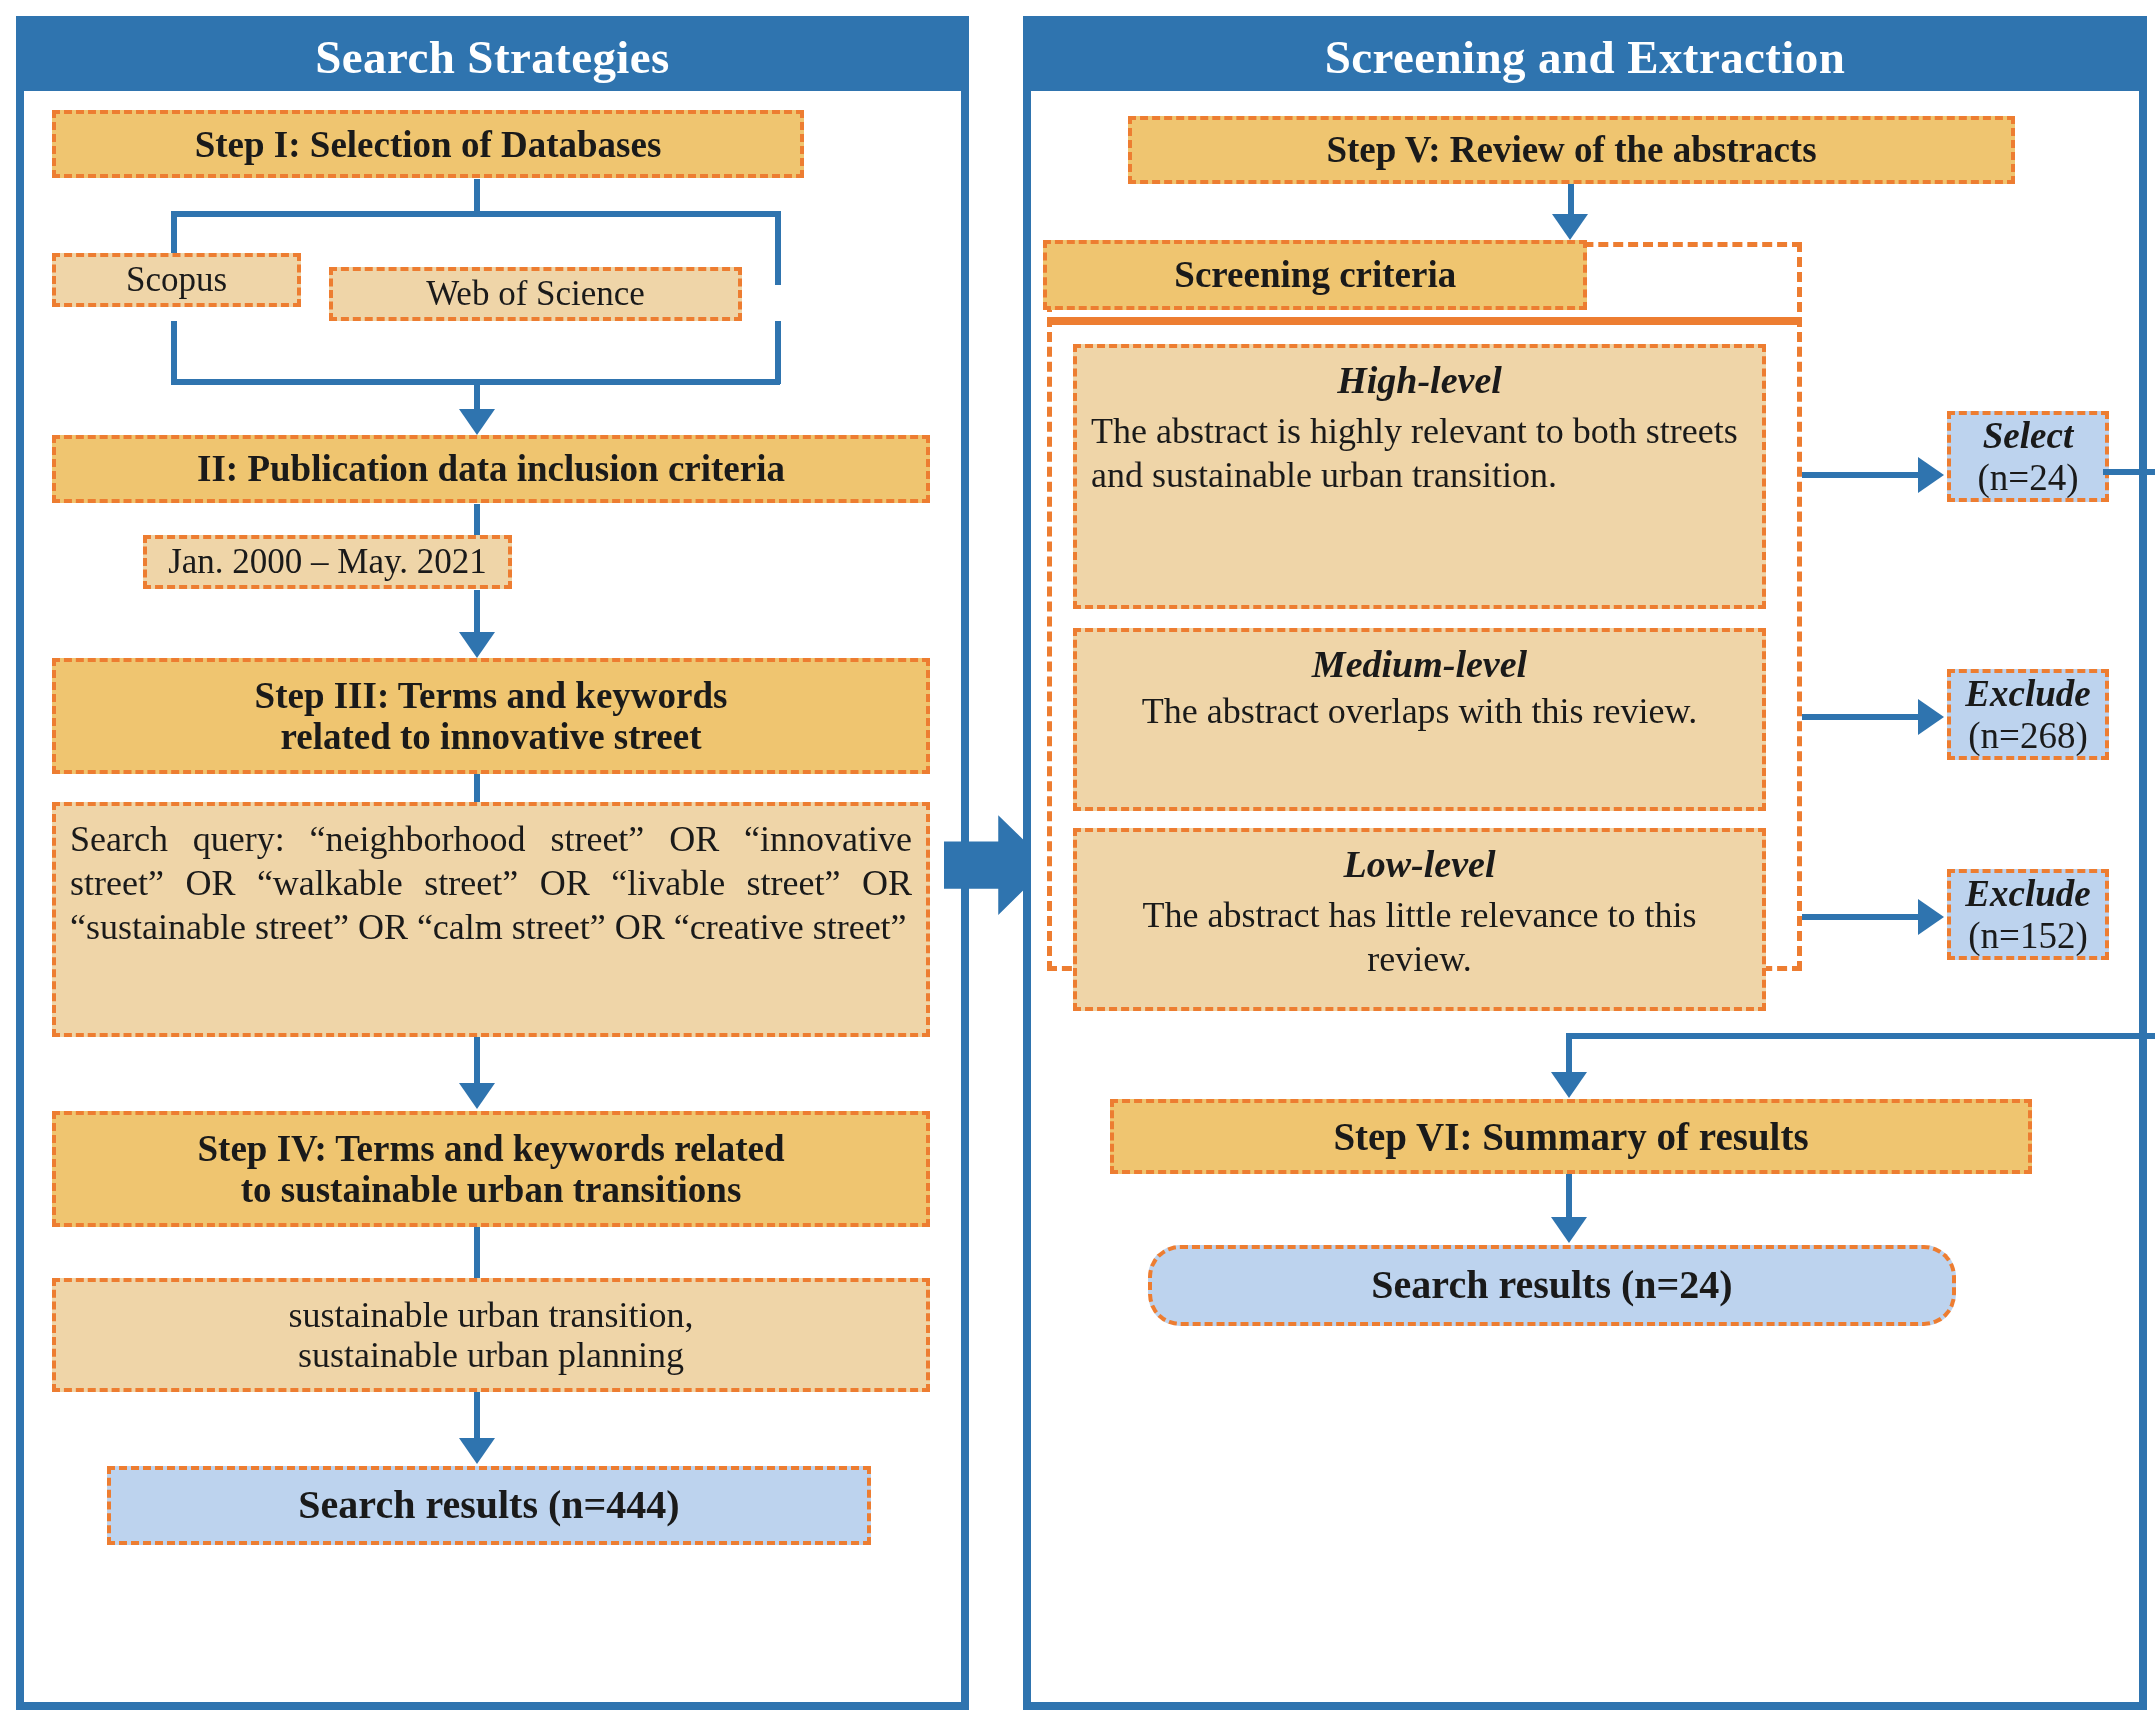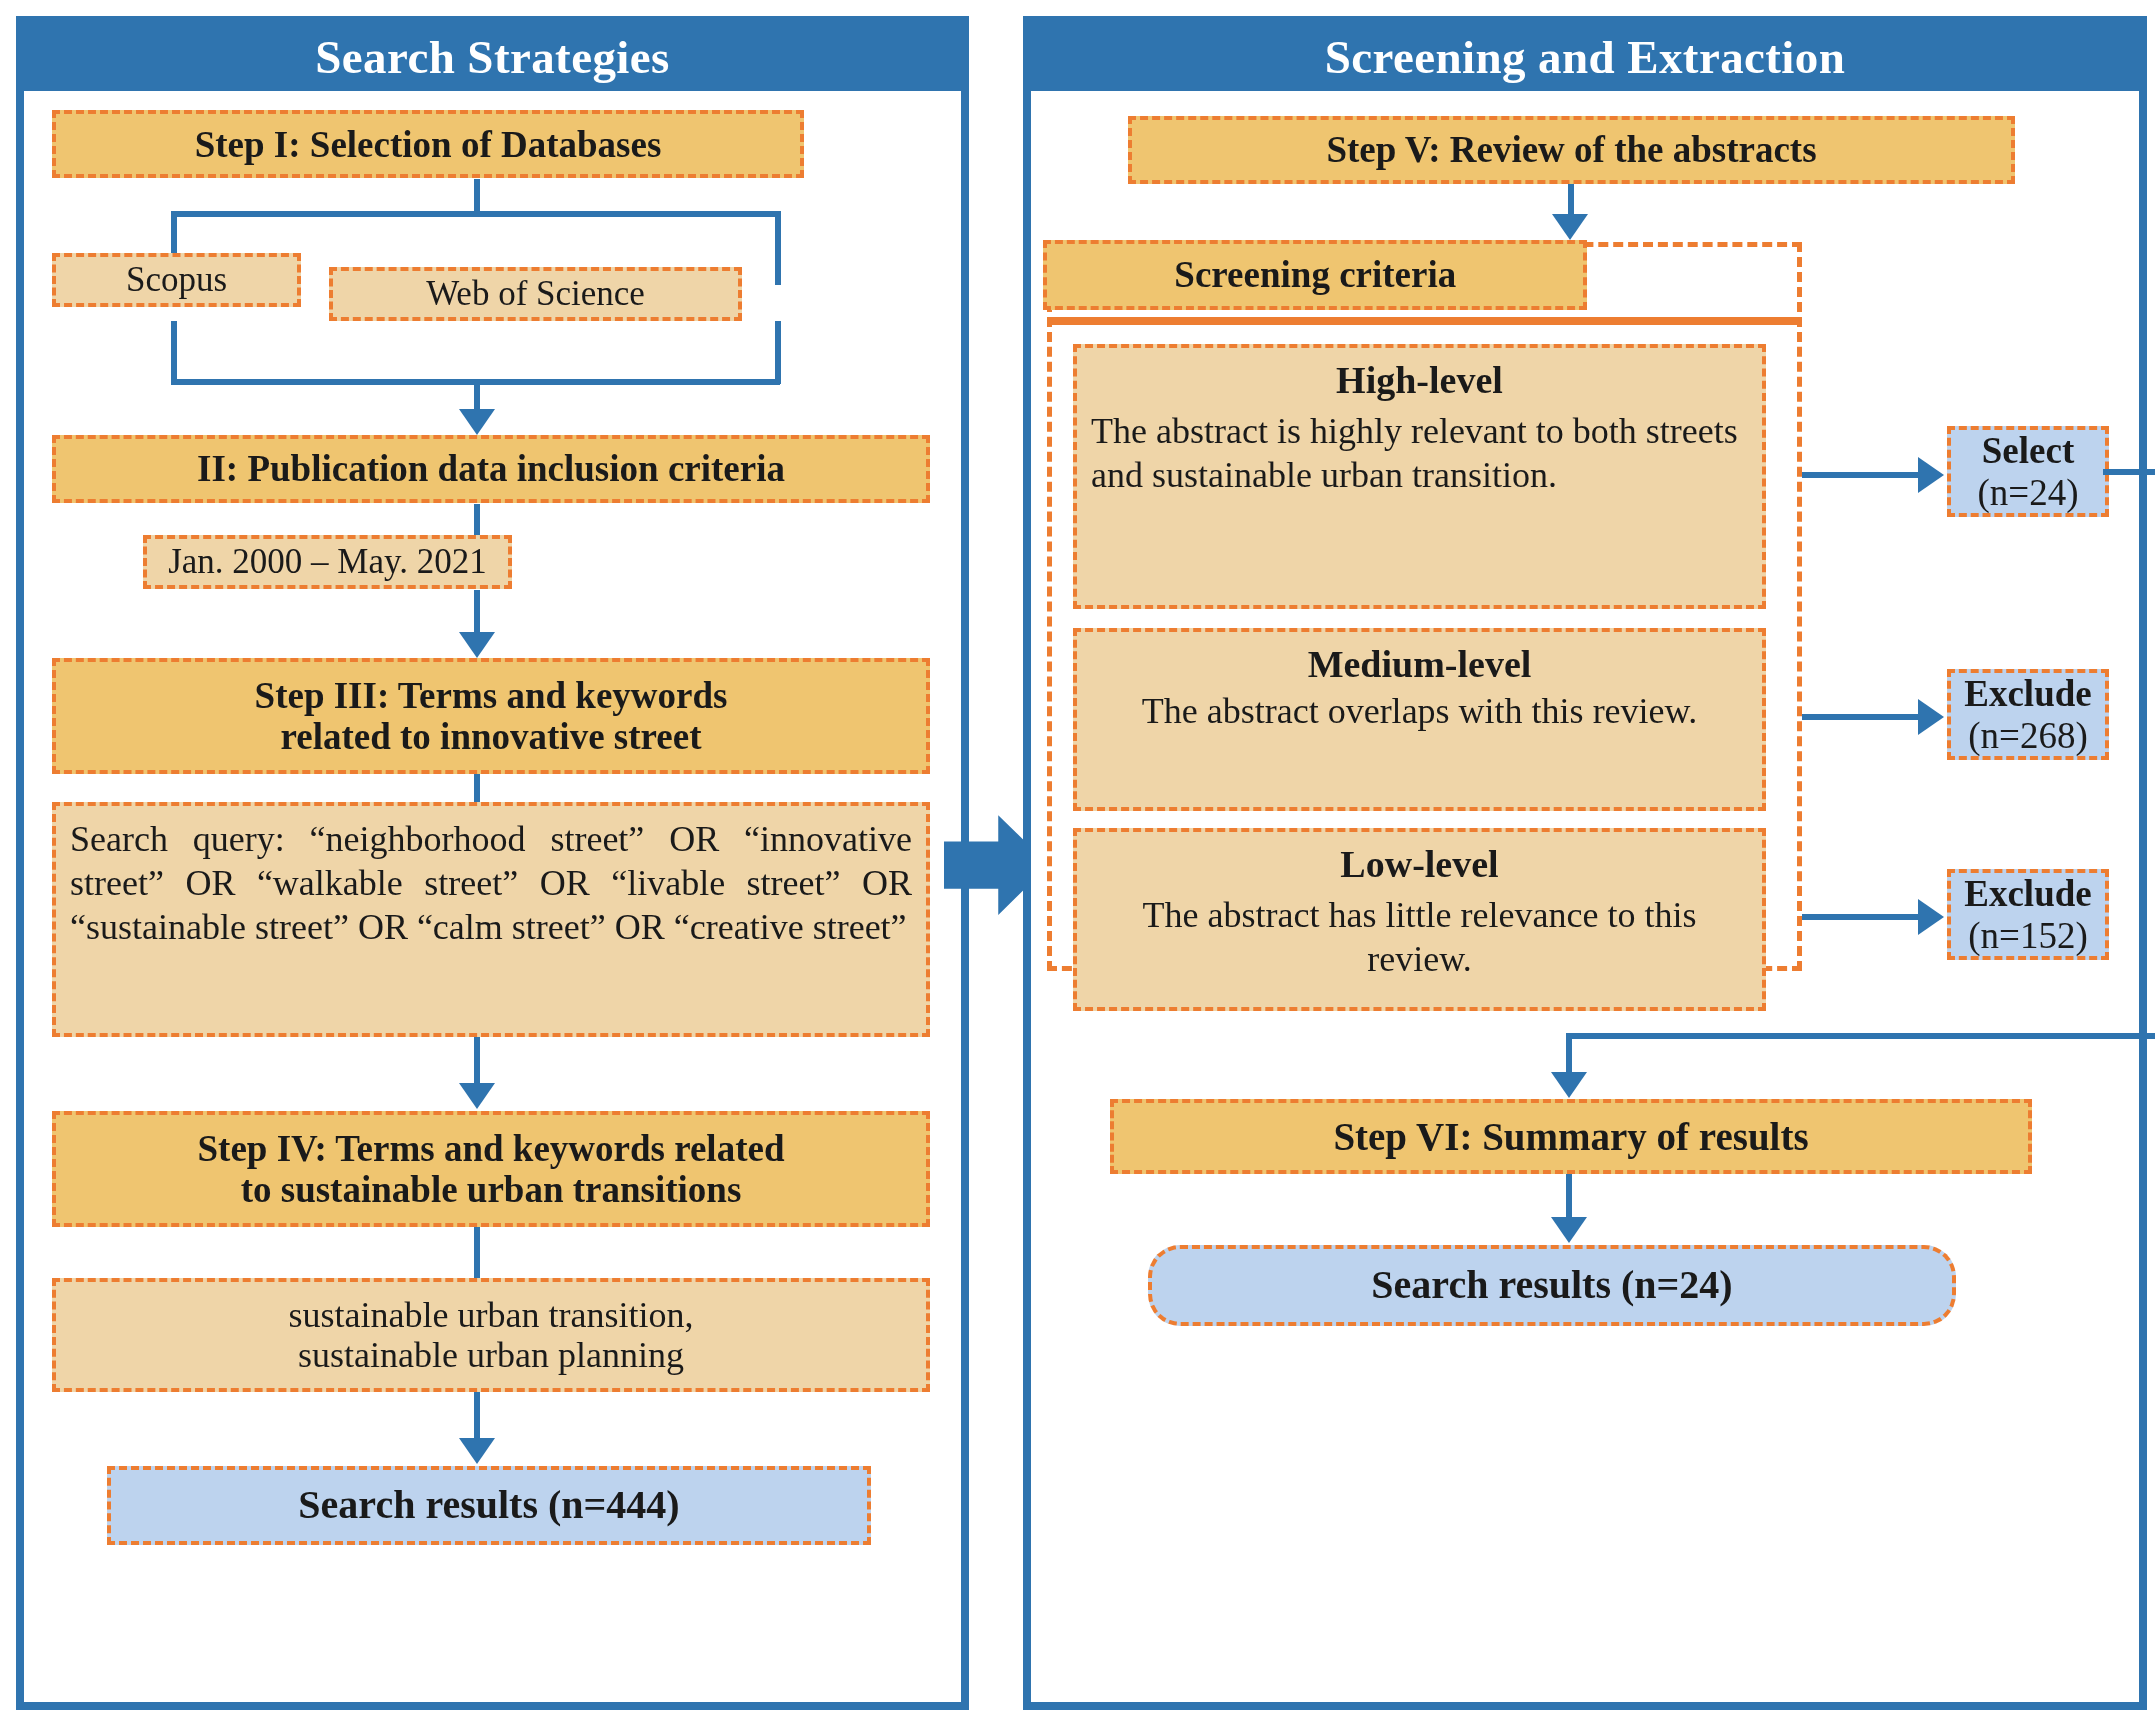--- a/index.html
+++ b/index.html
@@ -45,21 +45,21 @@
     justify-content: center;
     text-align: center;
     color: #1a1a1a;
     line-height: 1.12;
   }
   .fill-dark  { background: #EFC570; }
   .fill-light { background: #EFD5A8; }
   .fill-blue  { background: #BDD3EE; }
 
   .bold   { font-weight: bold; }
-  .italic { }
+  .italic { font-style: italic; }
 
   
   .vline  { position: absolute; background: #2F74AF; width: 6.1px; }
   .hline  { position: absolute; background: #2F74AF; height: 6.1px; }
 
   .arrow-down {
     position: absolute;
     width: 0; height: 0;
     border-left: 18.4px solid transparent;
     border-right: 18.4px solid transparent;
@@ -193,21 +193,21 @@
         <span>Screening criteria</span>
       </div>
 
       <div class="box fill-light" style="left:42px; top:253px; width:693px; height:265px; font-size:36px;
                   display:block; padding:10.5px 14px; text-align:left;">
         <div class="bold italic" style="text-align:center; margin-bottom:8.8px; font-size:38px;">High-level</div>
         <div style="line-height:1.22;">The abstract is highly relevant to both streets and sustainable urban transition.</div>
       </div>
       <div class="hline" style="left:771px; top:381px; width:123px;"></div>
       <div class="arrow-right" style="left:887px; top:366px;"></div>
-      <div class="box fill-blue" style="left:916px; top:335px; width:162px; height:91px; font-size:37px;">
+      <div class="box fill-blue" style="left:916px; top:320px; width:162px; height:91px; font-size:37px;">
         <span class="bold italic">Select</span>
         <span>(n=24)</span>
       </div>
 
       <div class="box fill-light" style="left:42px; top:537px; width:693px; height:183px; font-size:36px;
                   display:block; padding:10.5px 14px; text-align:center;">
         <div class="bold italic" style="margin-bottom:5px; font-size:38px;">Medium-level</div>
         <div style="line-height:1.22;">The abstract overlaps with this review.</div>
       </div>
       <div class="hline" style="left:771px; top:623px; width:123px;"></div>

